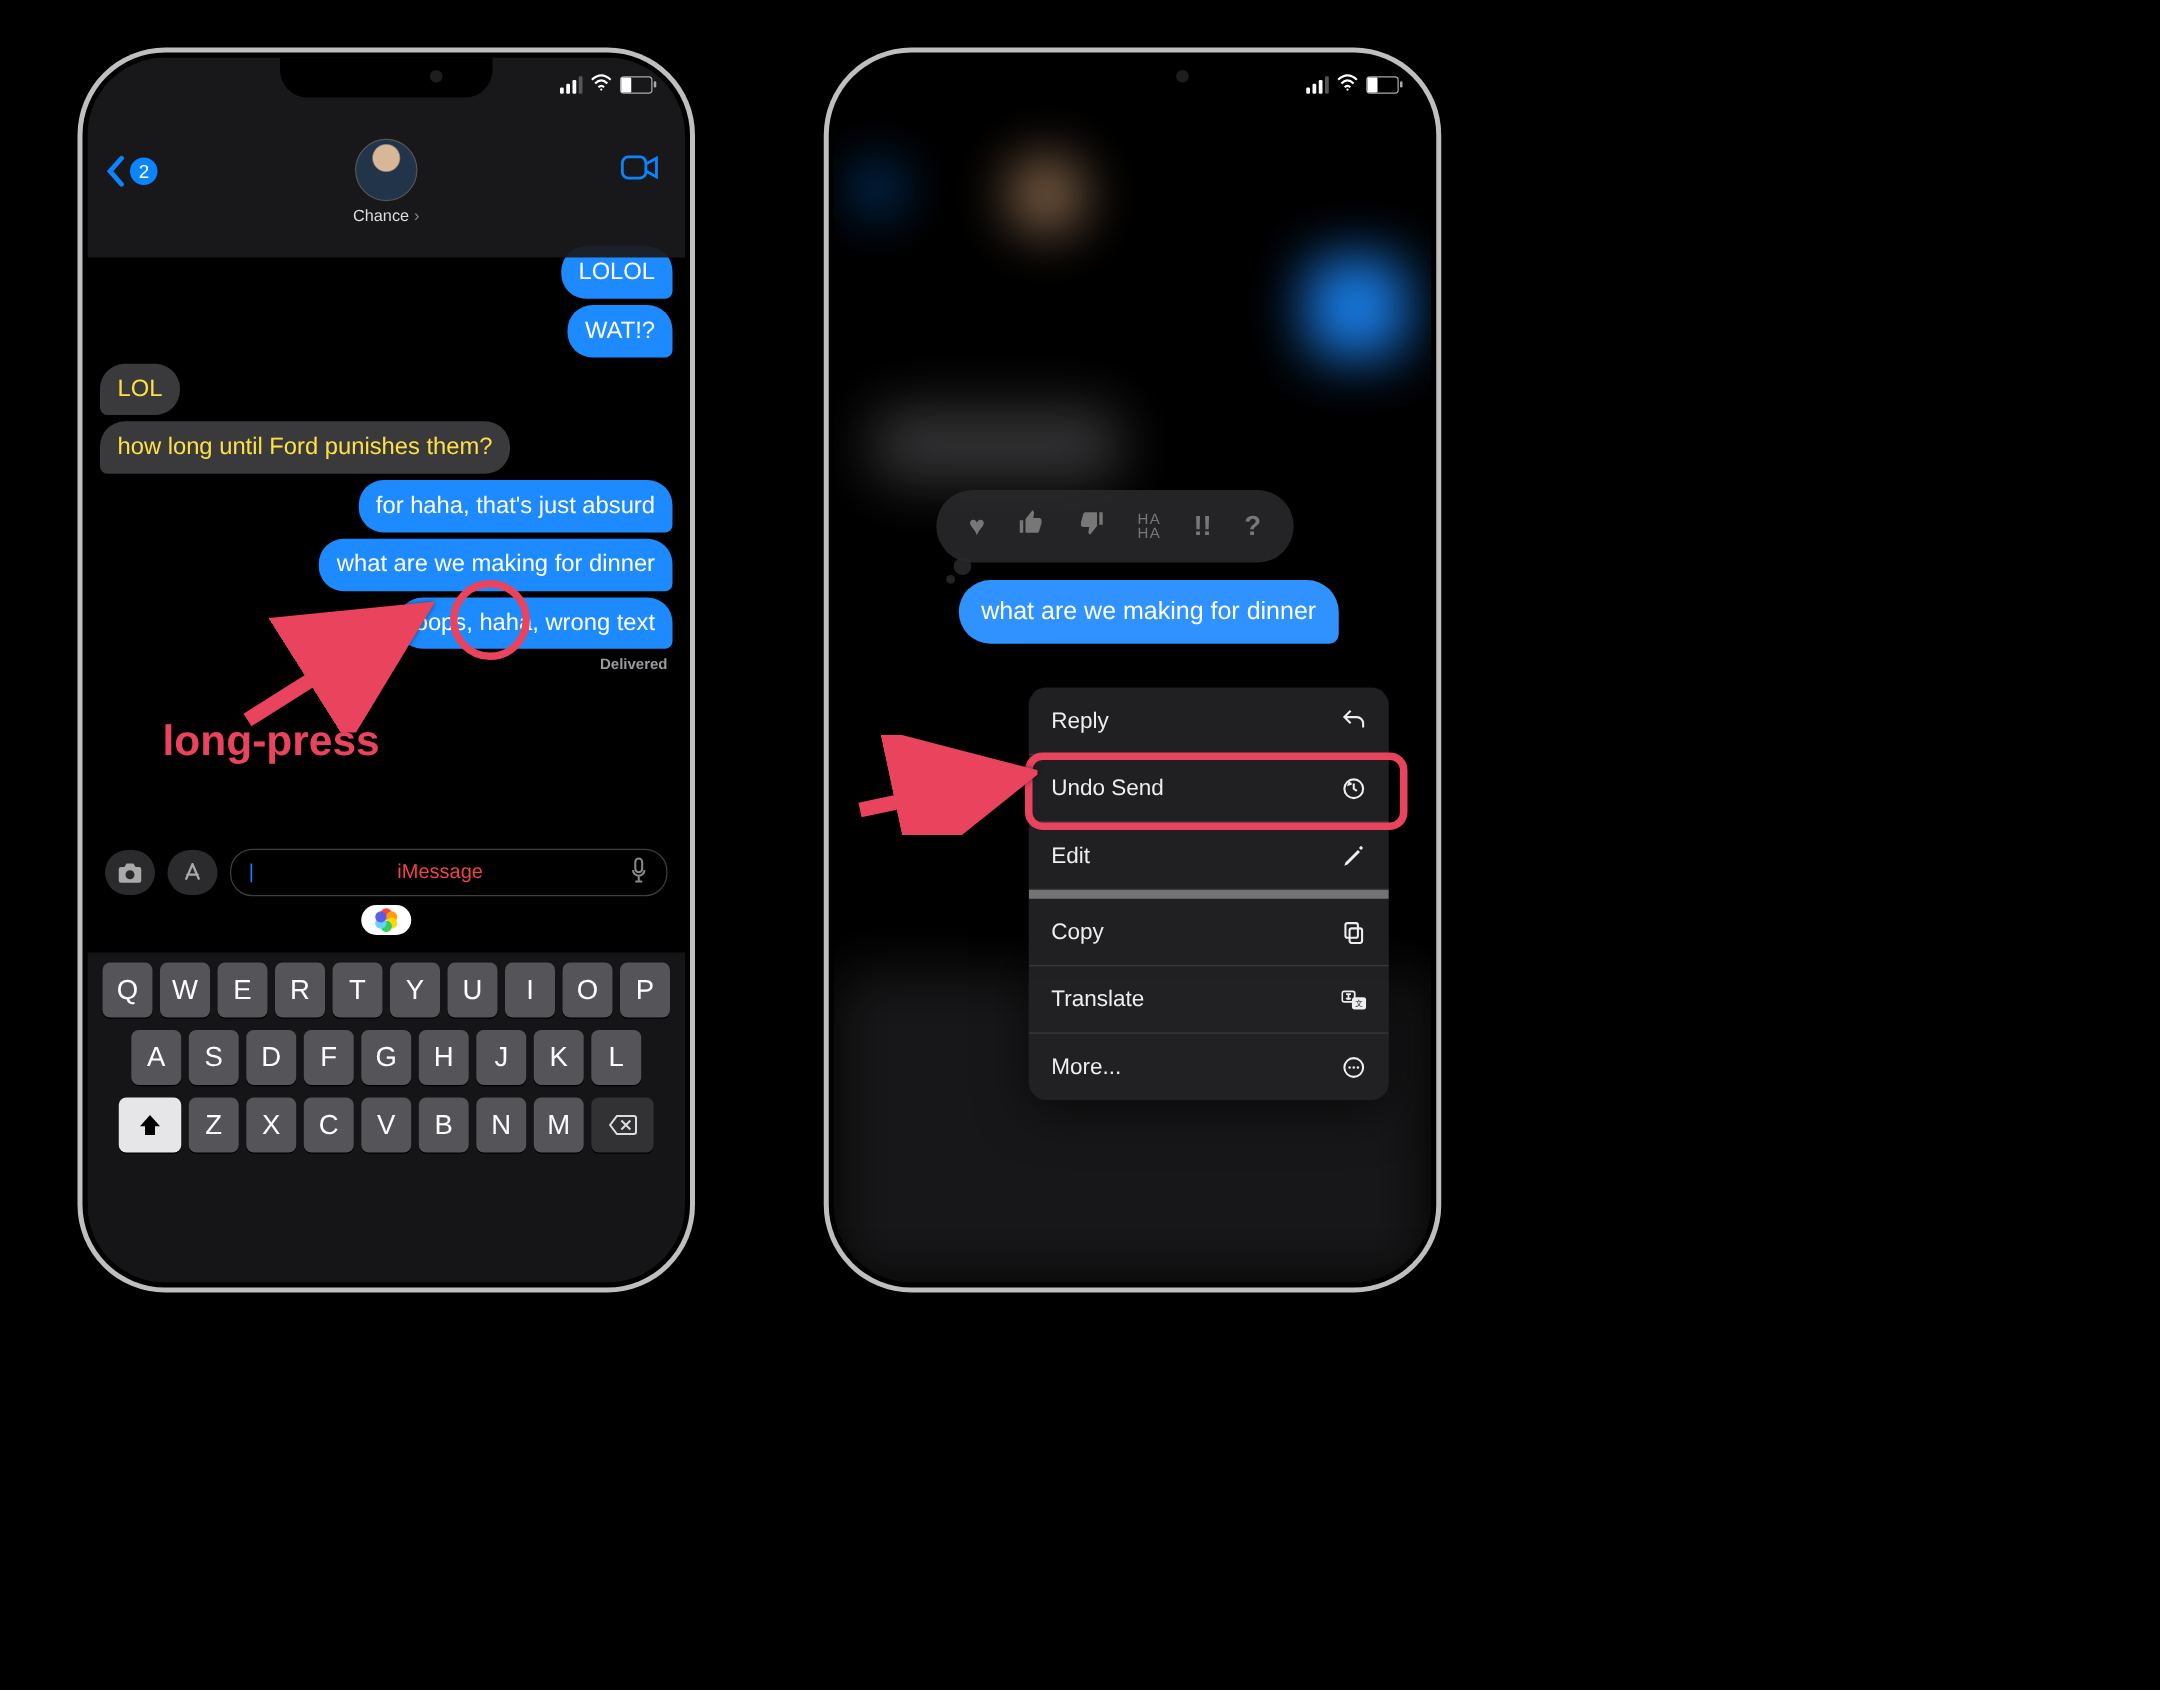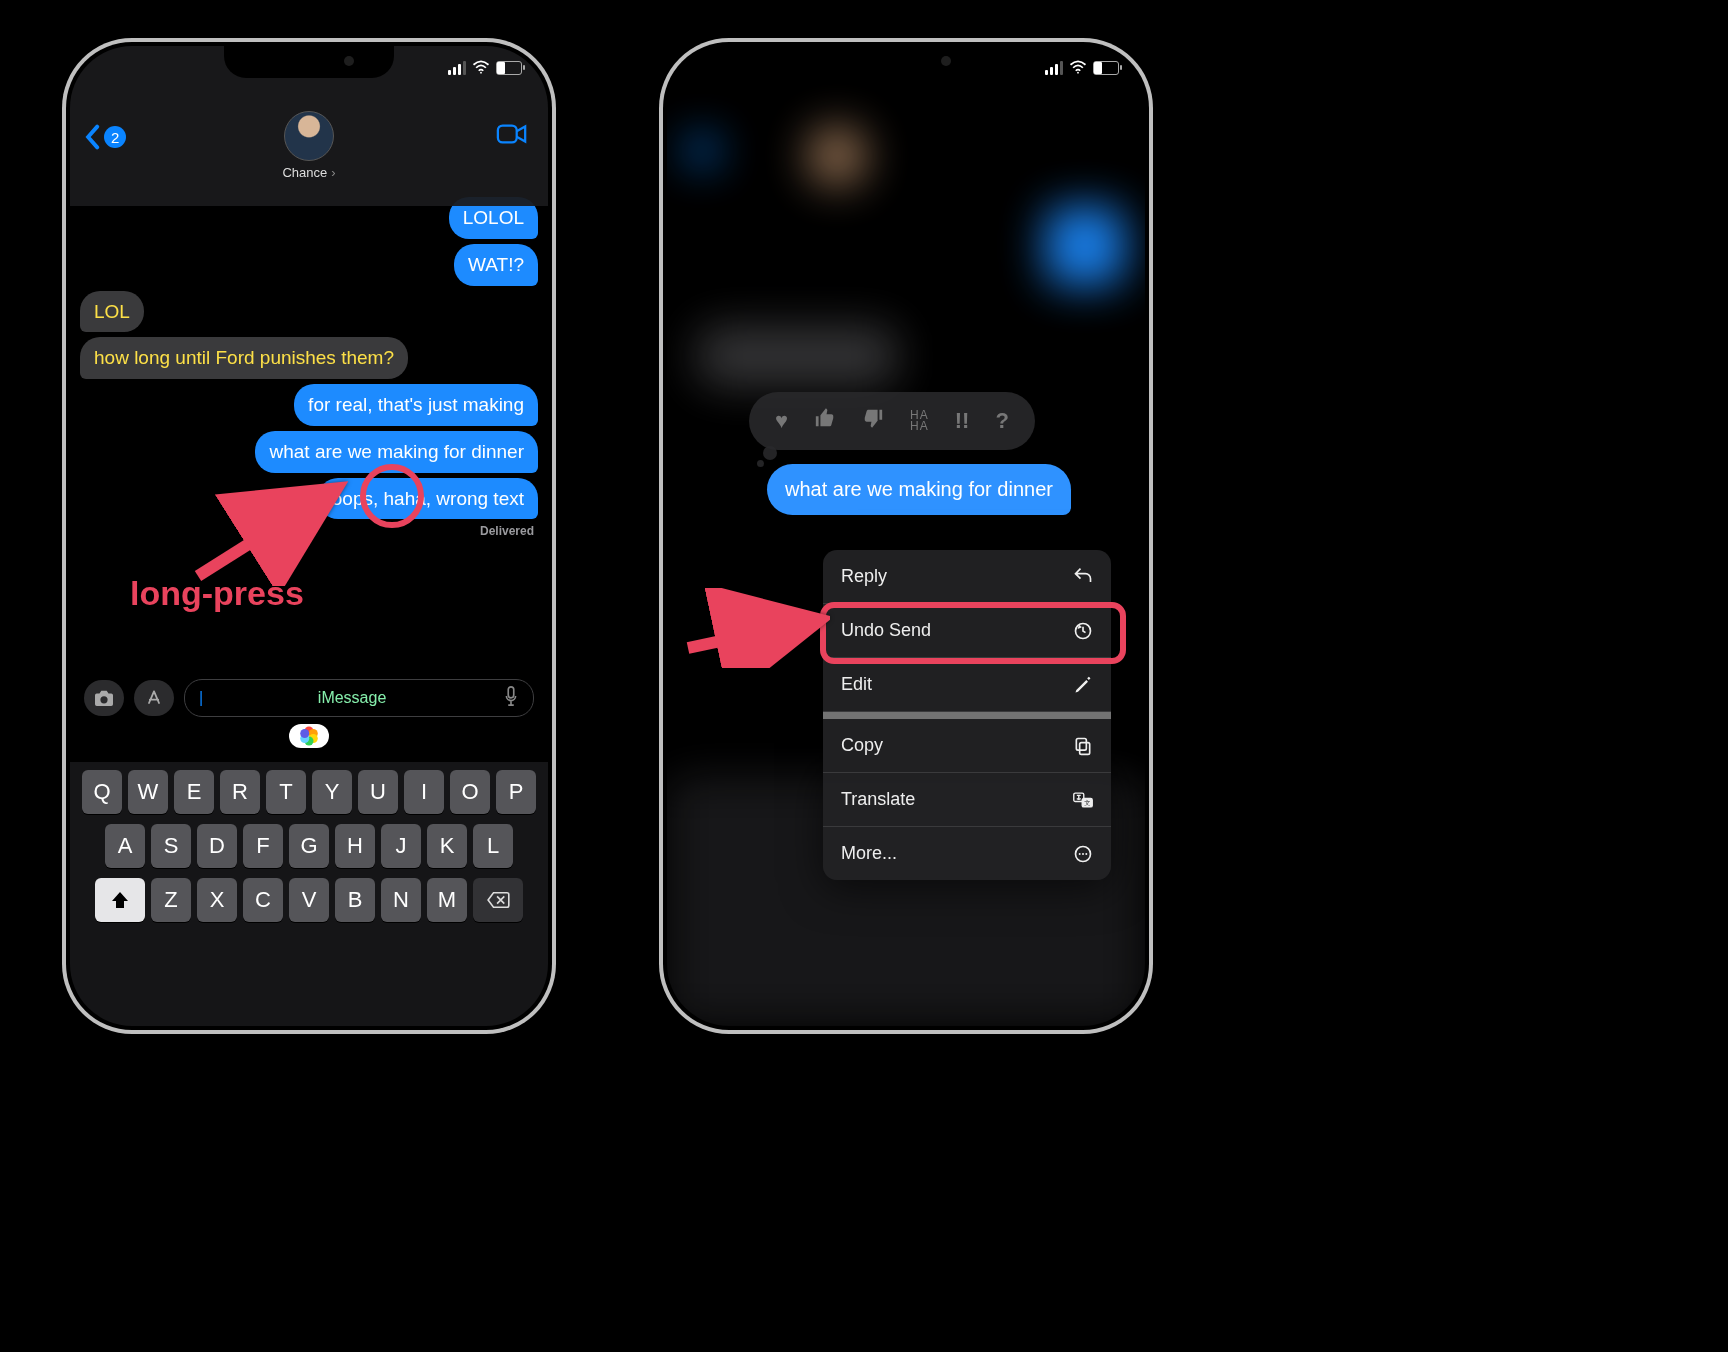--- a/index.html
+++ b/index.html
@@ -156,21 +156,21 @@
       <div class="row out">
           <div class="bubble">WAT!?</div>
         </div>
       <div class="row in">
           <div class="bubble">LOL</div>
         </div>
       <div class="row in">
           <div class="bubble">how long until Ford punishes them?</div>
         </div>
       <div class="row out">
-          <div class="bubble">for real, that's just making</div>
+          <div class="bubble">for haha, that's just absurd</div>
         </div>
       <div class="row out">
           <div class="bubble">what are we making for dinner</div>
         </div>
       <div class="row out">
           <div class="bubble">oops, haha, wrong text</div>
         </div>
       <div class="delivered">Delivered</div>
     </div>
 
@@ -181,21 +181,21 @@
             <circle cx="12" cy="12" r="4" fill="#2b2b2d"></circle>
           </svg>
       </div>
       <div class="pill ib-btn">
         <svg width="20" height="20" viewBox="0 0 24 24" fill="none" stroke="#aaa" stroke-width="2.2" stroke-linecap="round">
             <path d="M12 4 L6 18 M12 4 L18 18 M7 14 H17"></path>
           </svg>
       </div>
       <div class="pill ib-field">
         <span style="color:#0a84ff;">|</span>
-          <span style="color:#86efac;margin-left:-2px;">iMessage</span>
+          <span style="color:#ef4444;margin-left:-2px;">iMessage</span>
         <span class="mic">
           <svg width="16" height="22" viewBox="0 0 16 24" fill="none" stroke="#888" stroke-width="1.8">
               <rect x="5" y="2" width="6" height="12" rx="3"></rect>
               <path d="M3 12a5 5 0 0 0 10 0 M8 17v5 M5 22h6"></path>
             </svg>
         </span>
       </div>
     </div>
 
     <div class="appstrip">

